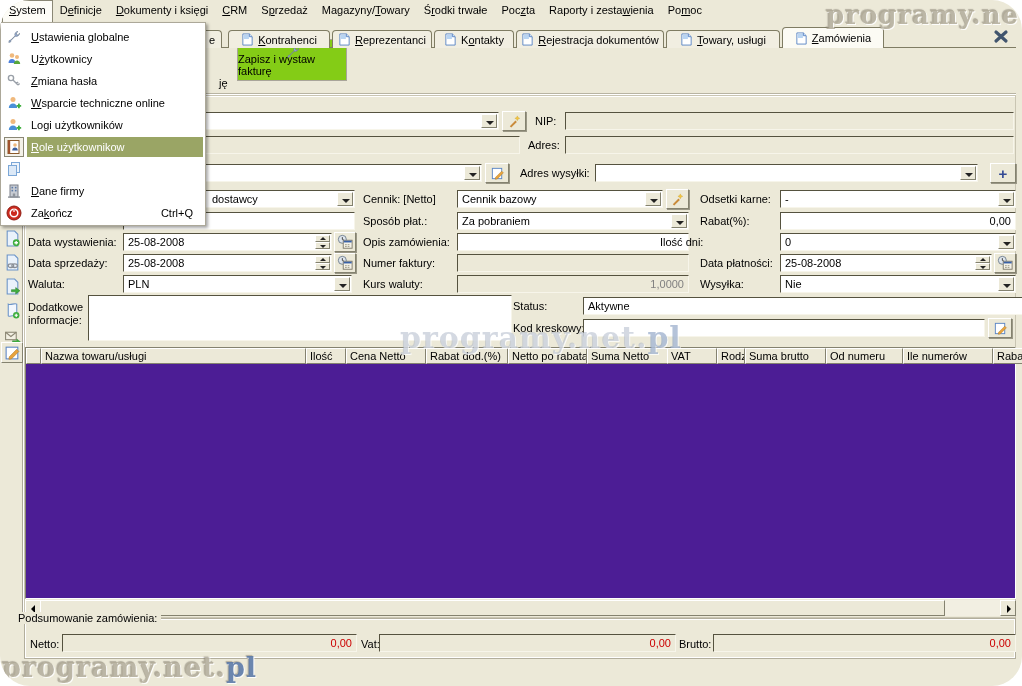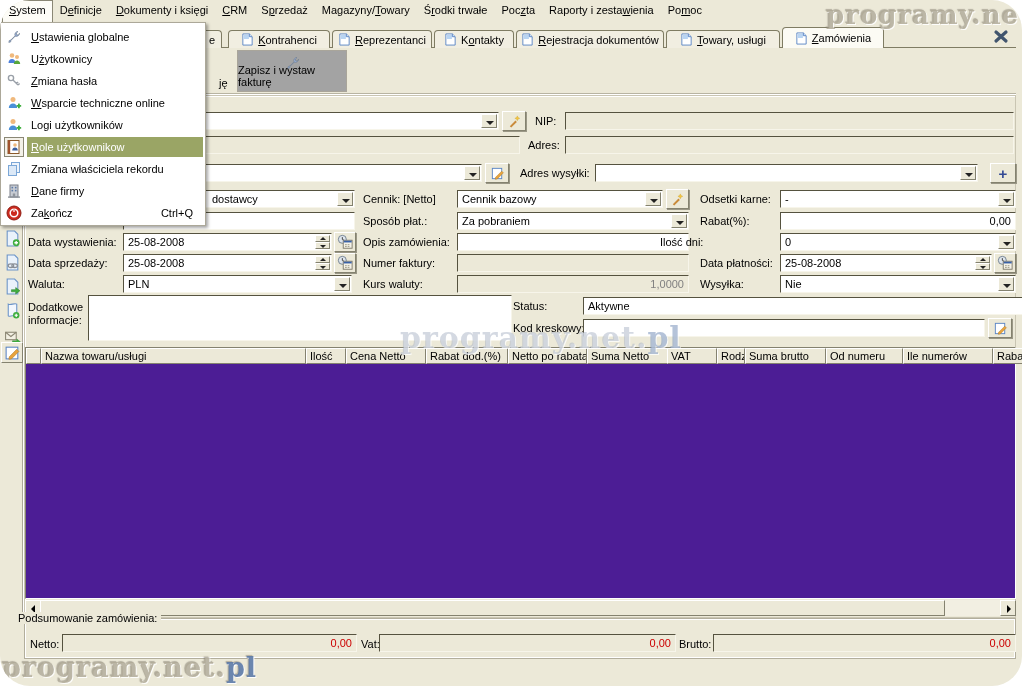--- a/index.html
+++ b/index.html
@@ -15,21 +15,21 @@
   .mb-item.pressed { background:#fdfcf7; border:1px solid #8a8775; border-bottom:none; padding:3px 6px 0 6px; }
   
   .tab { position:absolute; top:30px; height:18px; background:#f1eee1; border:1px solid #7f7c63; border-bottom:none;
          border-radius:4px 4px 0 0; display:flex; align-items:center; justify-content:center; gap:4px; z-index:2; white-space:nowrap; }
   .tab.active { top:27px; height:21px; background:#fcfbf4; z-index:3; }
   #tabline { position:absolute; left:0; top:47px; width:1016px; height:1px; background:#7f7c63; z-index:1; }
   .tabicon { width:13px; height:13px; flex:0 0 auto; }
   
   #toolbar-sep1 { position:absolute; left:0; top:93px; width:1016px; height:1px; background:#b8b4a2; }
   #toolbar-sep2 { position:absolute; left:0; top:94px; width:1016px; height:1px; background:#fff; }
-  #btn-save-invoice { position:absolute; left:237px; top:50px; width:110px; height:42px; border:1px solid #a9a59a; background:#a3a3a3;
+  #btn-save-invoice { position:absolute; left:237px; top:39px; width:110px; height:42px; border:1px solid #a9a59a; background:#84cc16;
          display:flex; flex-direction:column; align-items:center; justify-content:flex-end; padding-bottom:3px; }
   #btn-save-invoice svg { position:absolute; top:4px; left:47px; }
   #tb-partial { position:absolute; left:219px; top:77px; }
   
   #content-border { position:absolute; left:24px; top:95px; width:992px; height:523px; border:1px solid #c9c5b2; box-shadow: inset 1px 1px 0 #fff; }
   #strip-sep { position:absolute; left:22px; top:95px; width:2px; height:523px; border-left:1px solid #aca899; border-right:1px solid #fff; }
   .stripbtn { position:absolute; left:2px; width:20px; height:20px; display:flex; align-items:center; justify-content:center; }
   .stripbtn.raised { border:1px solid; border-color:#fff #84826f #84826f #fff; background:#ece9d8; }
   
   .lbl { position:absolute; white-space:nowrap; }
@@ -497,23 +497,20 @@
     </div>
     <div class="mi">
       <span class="ic">
           <span class="icbox">
             <svg width="16" height="16" viewBox="0 0 16 16">
               <rect x="5.5" y="1.5" width="8" height="10" fill="#eef4fb" stroke="#7ba7d7"></rect>
               <rect x="2.5" y="4.5" width="8" height="10" fill="#dce9f7" stroke="#7ba7d7"></rect>
             </svg>
           </span>
         </span>
-      <span class="mtxt">
-          <span>Zmiana właściciela rekordu</span>
-        </span>
     </div>
     <div class="mi">
       <span class="ic">
           <span class="icbox">
             <svg width="16" height="16" viewBox="0 0 16 16">
               <rect x="4" y="2" width="8" height="12" fill="#c8ccd4" stroke="#7a7f88"></rect>
               <rect x="5.5" y="3.8" width="1.6" height="1.6" fill="#5b79a5"></rect>
               <rect x="8.9" y="3.8" width="1.6" height="1.6" fill="#5b79a5"></rect>
               <rect x="5.5" y="6.8" width="1.6" height="1.6" fill="#5b79a5"></rect>
               <rect x="8.9" y="6.8" width="1.6" height="1.6" fill="#5b79a5"></rect>

